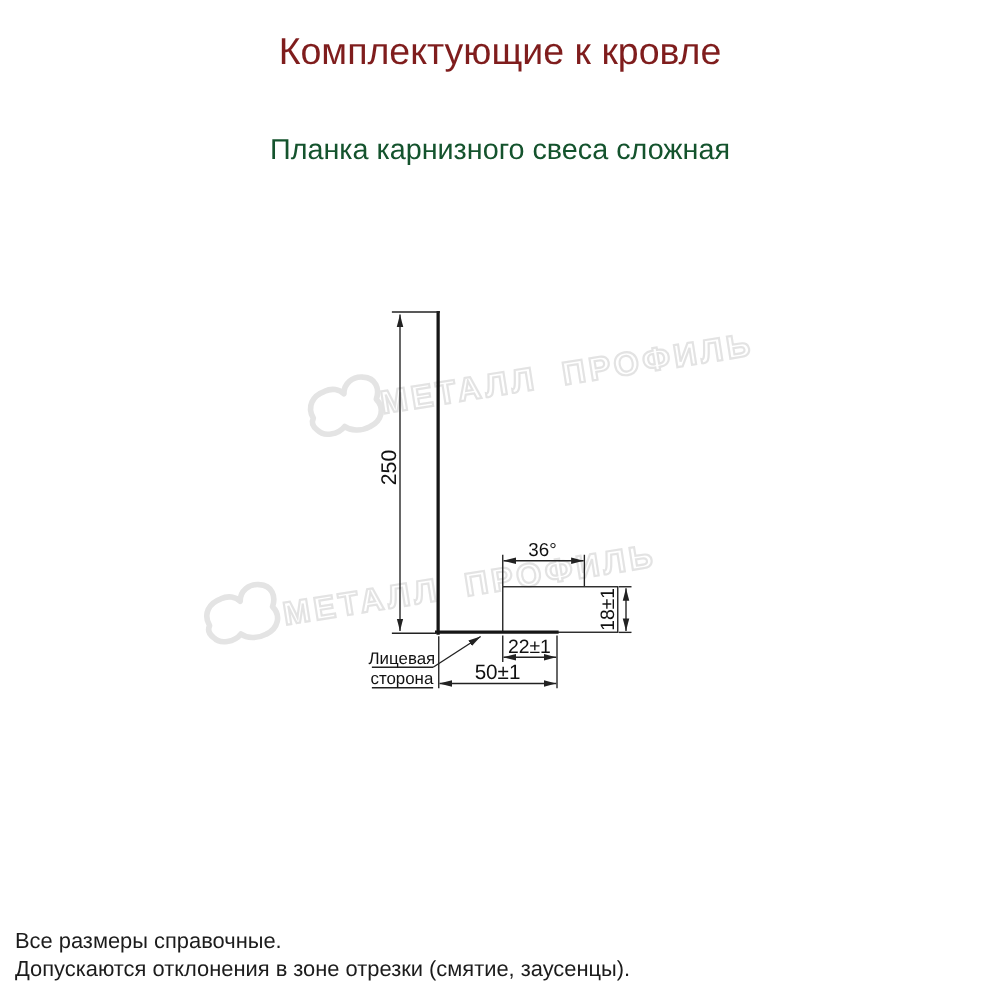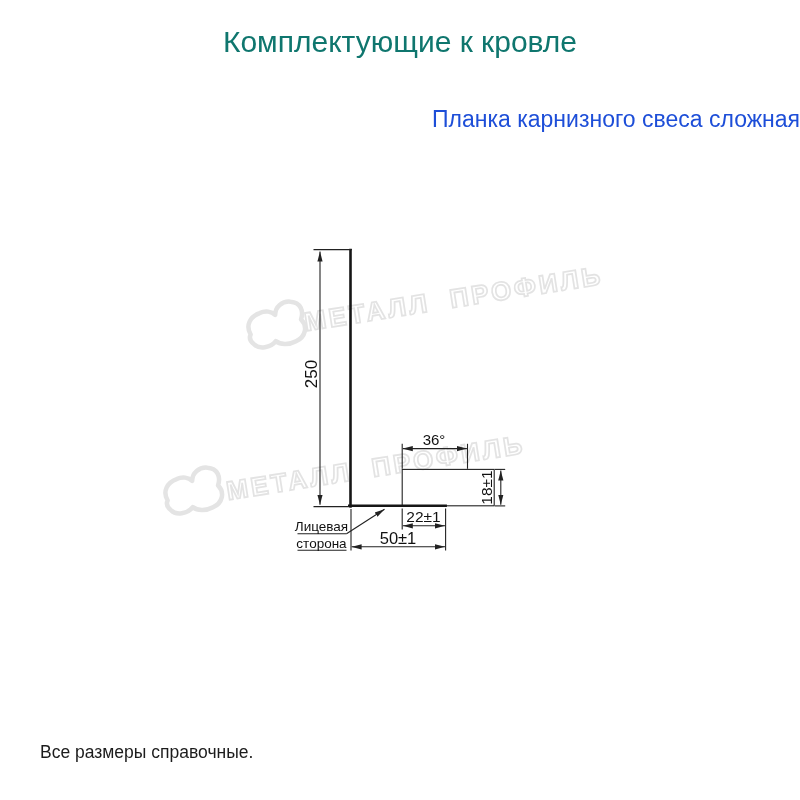--- a/index.html
+++ b/index.html
@@ -1,43 +1,43 @@
 <!DOCTYPE html>
 <html><head>
 <meta charset="utf-8">
 <style>
   html,body{margin:0;padding:0;background:#ffffff;}
   #page{position:relative;width:800px;height:800px;background:#ffffff;overflow:hidden;
         font-family:"Liberation Sans", sans-serif;color:#1a1a1a;}
   .page-title{position:absolute;top:25px;left:0;width:800px;text-align:center;
-        font-size:30px;line-height:34px;color:#0f766e;}
+        font-size:30px;line-height:34px;color:#7f1d1d;}
   .subtitle{position:absolute;top:106px;left:0;width:800px;text-align:center;
         font-size:23px;line-height:26px;}
   .subtitle .l{display:block;}
   .diagram-svg{position:absolute;top:0;left:0;}
   .footer{position:absolute;left:12px;top:741px;font-size:17.5px;line-height:23px;color:#1c1c1c;}
-  .footer .l{display:block;margin-left:28px;}
+  .footer .l{display:block;}
   
   .profile{stroke:#161616;stroke-width:2.6;fill:none;stroke-linecap:square;}
   .thin{stroke:#222222;stroke-width:1.1;fill:none;}
   .dim{stroke:#222222;stroke-width:1.1;fill:none;}
   .dimtext{fill:#111111;font-family:"Liberation Sans",sans-serif;}
   .wm-text{fill:none;stroke:#e3e3e3;stroke-width:1.7;
         font-family:"Liberation Sans",sans-serif;font-weight:bold;font-size:26px;
         letter-spacing:3px;word-spacing:10px;}
   .wm-logo{fill:none;stroke:#e4e4e4;stroke-width:4.5;stroke-linejoin:round;}
 </style>
 </head>
 <body>
 
 <div id="page">
 
   <div class="page-title">Комплектующие к кровле</div>
 
-  <div class="subtitle" style="color: #1d4ed8; text-align: right;">
+  <div class="subtitle" style="color: #14532d;">
     <span class="l">Планка карнизного свеса сложная</span>
   </div>
 
   <svg class="diagram-svg" width="800" height="800" viewBox="0 0 800 800" xmlns="http://www.w3.org/2000/svg">
     <defs>
       <marker id="arr" viewBox="0 0 10 7" refX="10" refY="3.5" markerWidth="10" markerHeight="7" markerUnits="userSpaceOnUse" orient="auto-start-reverse">
         <path d="M0,0.9 L10,3.5 L0,6.1 Z" fill="#222222"></path>
       </marker>
     </defs>
 
@@ -93,15 +93,16 @@
       <line class="thin" x1="297.5" y1="533.8" x2="346.5" y2="533.8"></line>
       <line class="thin" x1="297.5" y1="550.2" x2="346.5" y2="550.2"></line>
       <line class="dim" x1="346.5" y1="533.8" x2="384.5" y2="509.2" marker-end="url(#arr)"></line>
       <text class="dimtext" x="321.5" y="531" text-anchor="middle" font-size="13.5">Лицевая</text>
       <text class="dimtext" x="321.5" y="547.5" text-anchor="middle" font-size="13.5">сторона</text>
     </g>
   </svg>
 
   <div class="footer">
     <span class="l">Все размеры справочные.</span>
+    <span class="l">Допускаются отклонения в зоне отрезки (смятие, заусенцы).</span>
   </div>
 
 </div>
 
 </body></html>

